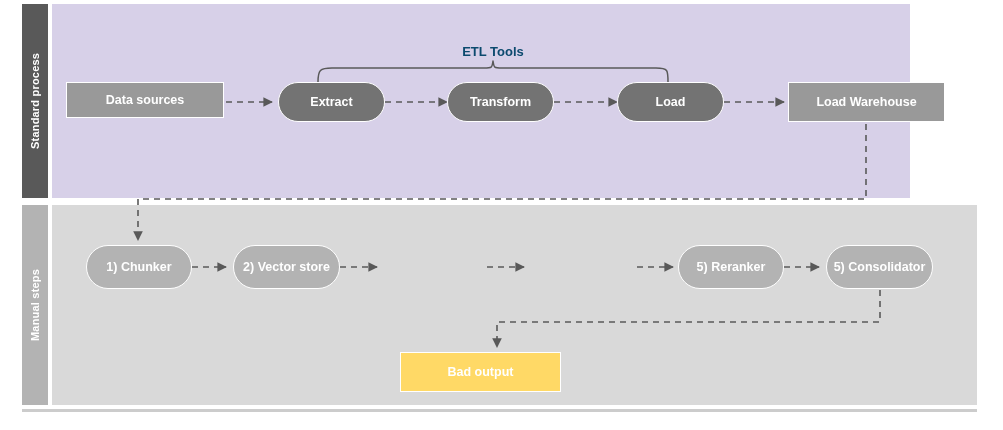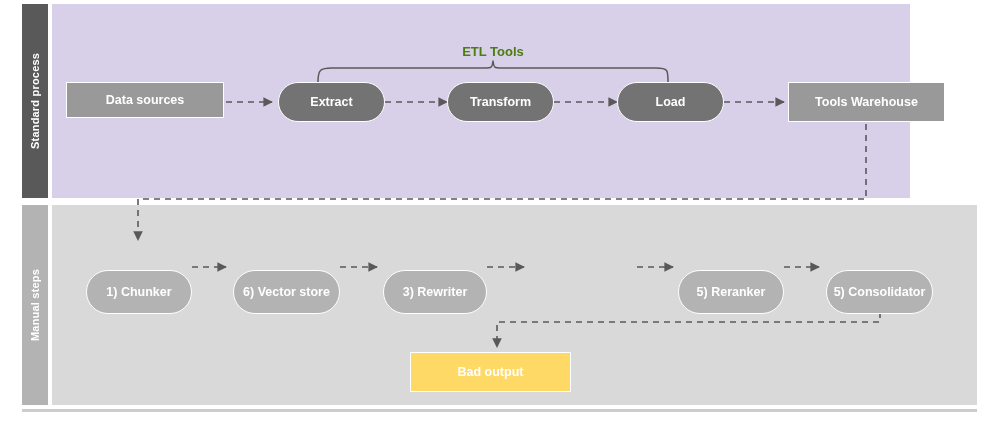--- a/index.html
+++ b/index.html
@@ -81,42 +81,41 @@
   .rect-gray {
     background: #999999;
   }
   .pill-purple {
     background: #737373;
     border-radius: 24px;
   }
   .pill-gray {
     background: #b3b3b3;
     border-radius: 24px;
-    margin-top: 25px;
   }
   .rect-yellow {
     background: #ffd966;
   }
 
   
   #wires {
     position: absolute;
     left: 0; top: 0;
     width: 1003px; height: 430px;
     overflow: visible;
     pointer-events: none;
   }
 
   
   #etl-label {
     position: absolute;
     left: 393px; top: 44px;
     width: 200px;
     text-align: center;
-    color: #4d7c0f;
+    color: #0c4a6e;
     font-size: 13px;
     font-weight: bold;
   }
 </style>
 </head>
 <body>
 
 <div id="canvas">
 
   <div class="band" id="band-top-bg"></div>
@@ -166,28 +165,27 @@
   <div id="etl-label">ETL Tools</div>
 
   <div class="node rect-gray" style="left:66px;  top:82px;  width:158px; height:36px;">Data sources</div>
 
   <div class="node pill-purple" style="left:278px; top:82px; width:107px; height:40px;">Extract</div>
 
   <div class="node pill-purple" style="left:447px; top:82px; width:107px; height:40px;">Transform</div>
 
   <div class="node pill-purple" style="left:617px; top:82px; width:107px; height:40px;">Load</div>
 
-  <div class="node rect-gray" style="left:788px; top:82px; width:157px; height:40px;">Tools Warehouse</div>
+  <div class="node rect-gray" style="left:788px; top:82px; width:157px; height:40px;">Load Warehouse</div>
 
   <div class="node pill-gray" style="left:86px;  top:245px; width:106px; height:44px;">1) Chunker</div>
 
-  <div class="node pill-gray" style="left:233px; top:245px; width:107px; height:44px;">6) Vector store</div>
+  <div class="node pill-gray" style="left:233px; top:245px; width:107px; height:44px;">2) Vector store</div>
 
-  <div class="node pill-gray" style="left:383px; top:245px; width:104px; height:44px;">3) Rewriter</div>
 
 
   <div class="node pill-gray" style="left:678px; top:245px; width:106px; height:44px;">5) Reranker</div>
 
   <div class="node pill-gray" style="left:826px; top:245px; width:107px; height:44px;">5) Consolidator</div>
 
-  <div class="node rect-yellow" style="left:410px; top:352px; width:161px; height:40px;">Bad output</div>
+  <div class="node rect-yellow" style="left:400px; top:352px; width:161px; height:40px;">Bad output</div>
 
 </div>
 
 </body></html>

